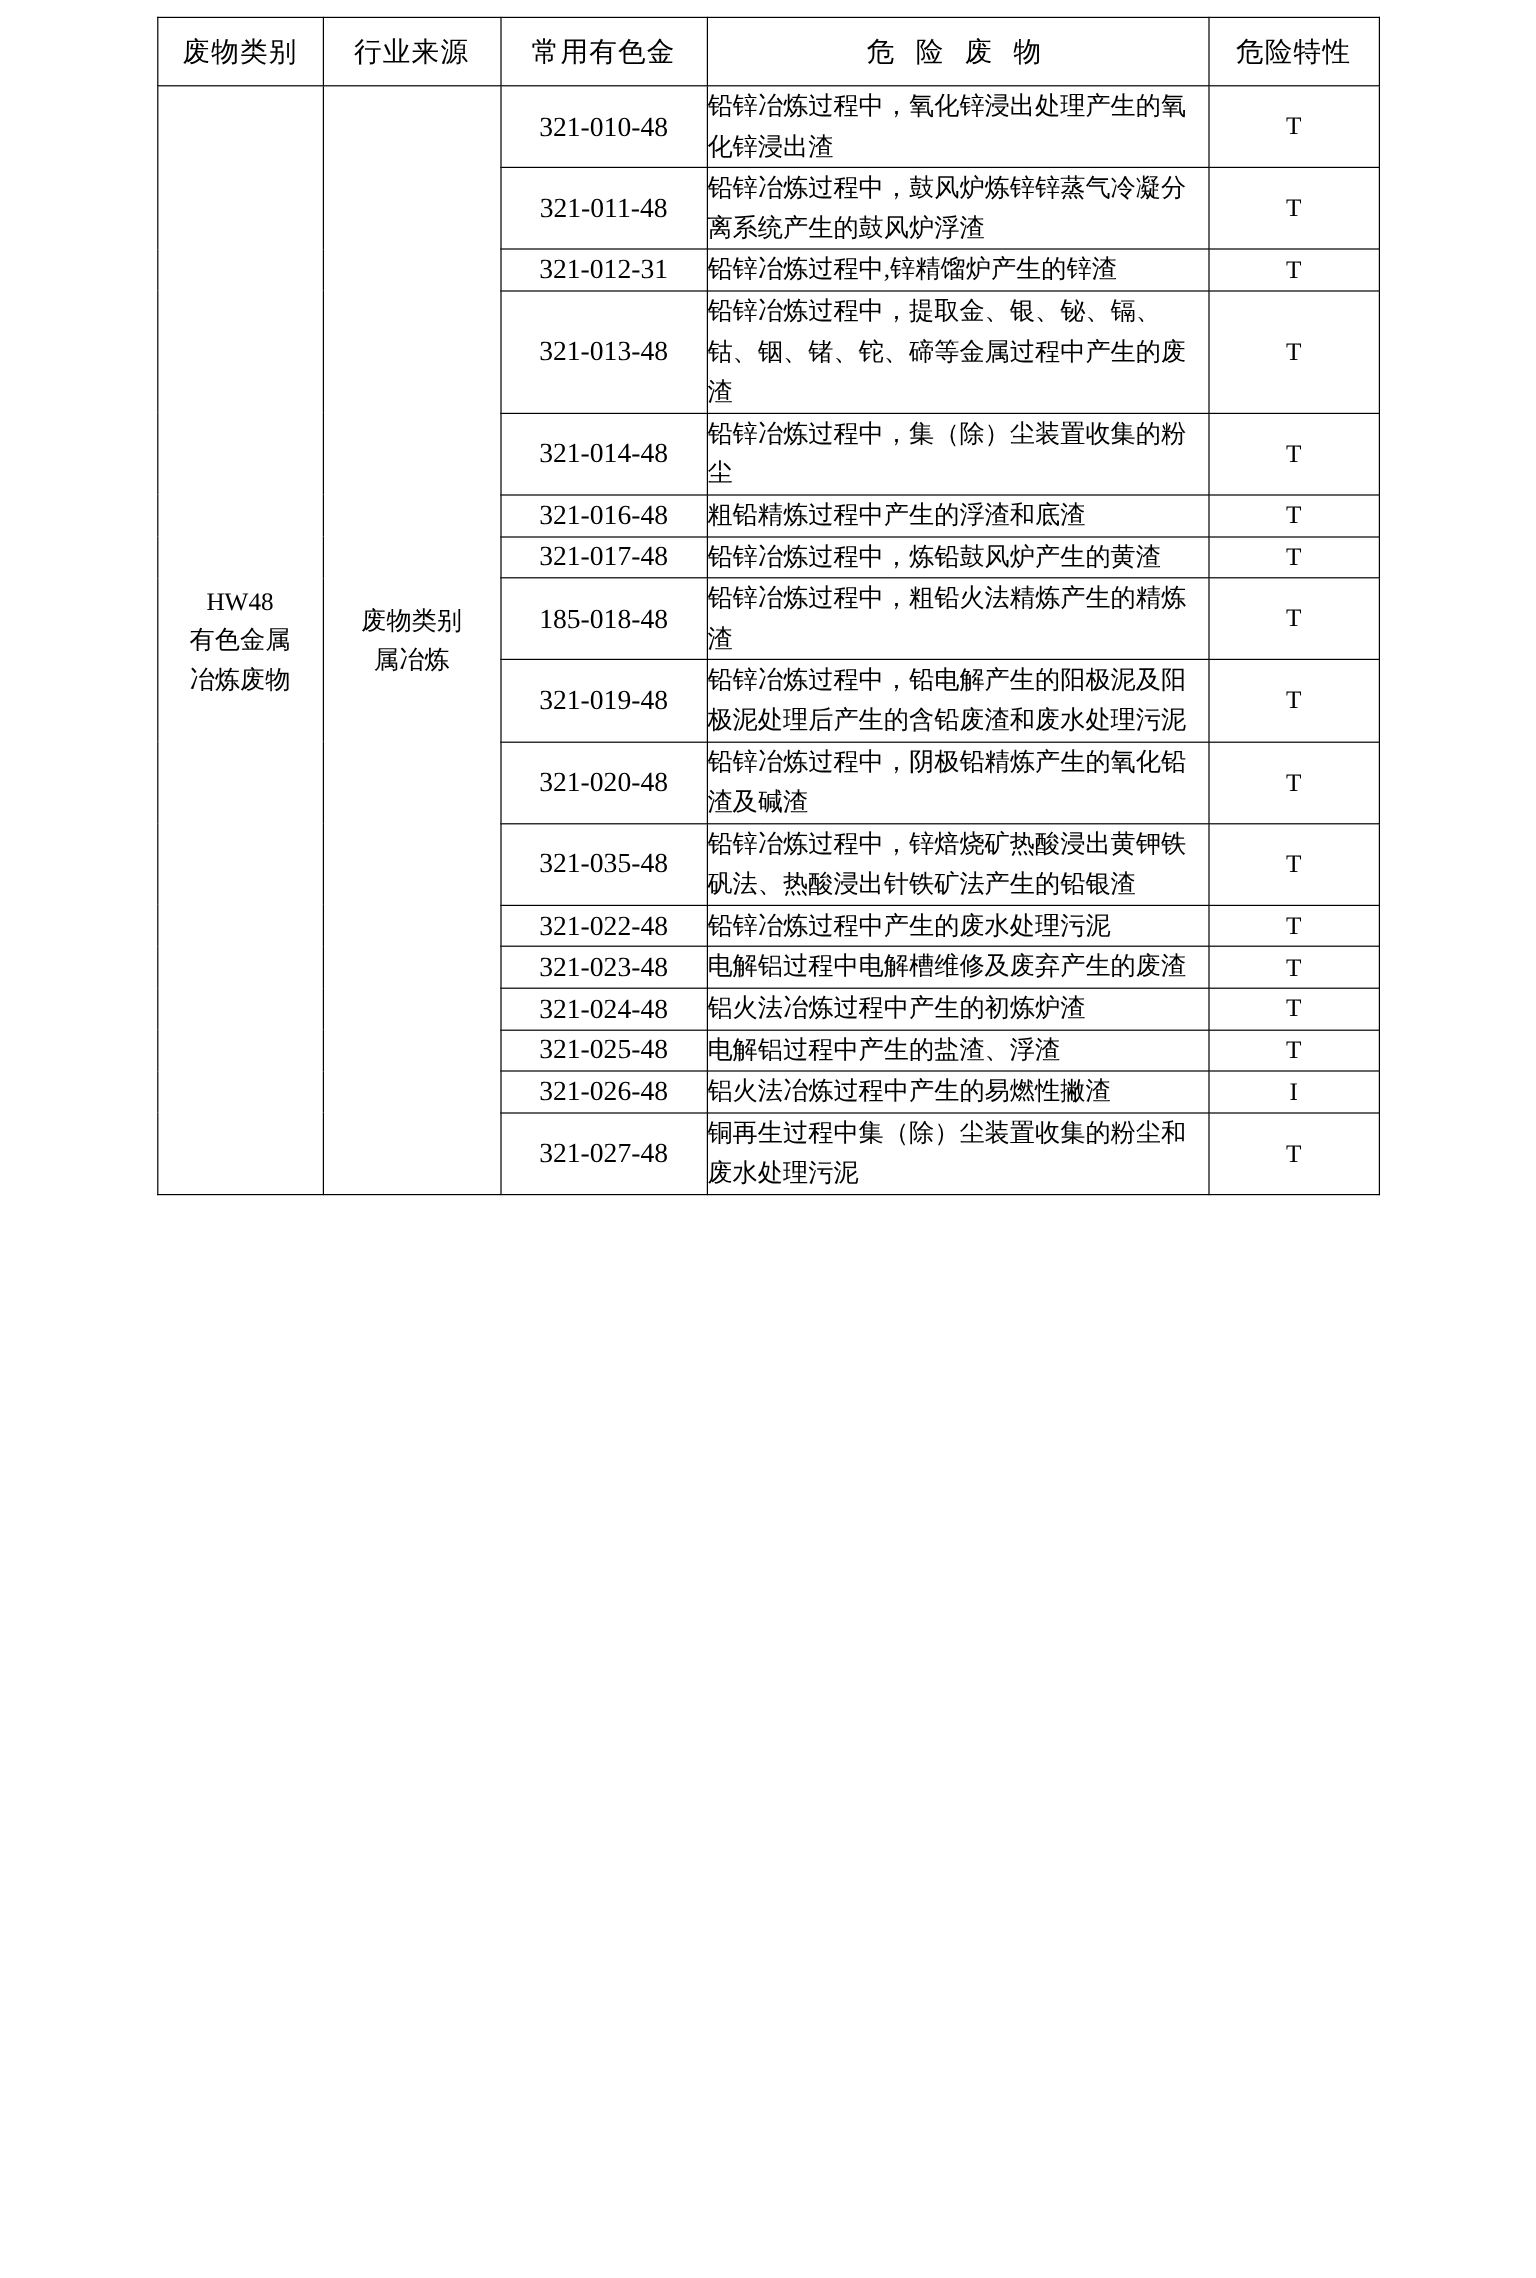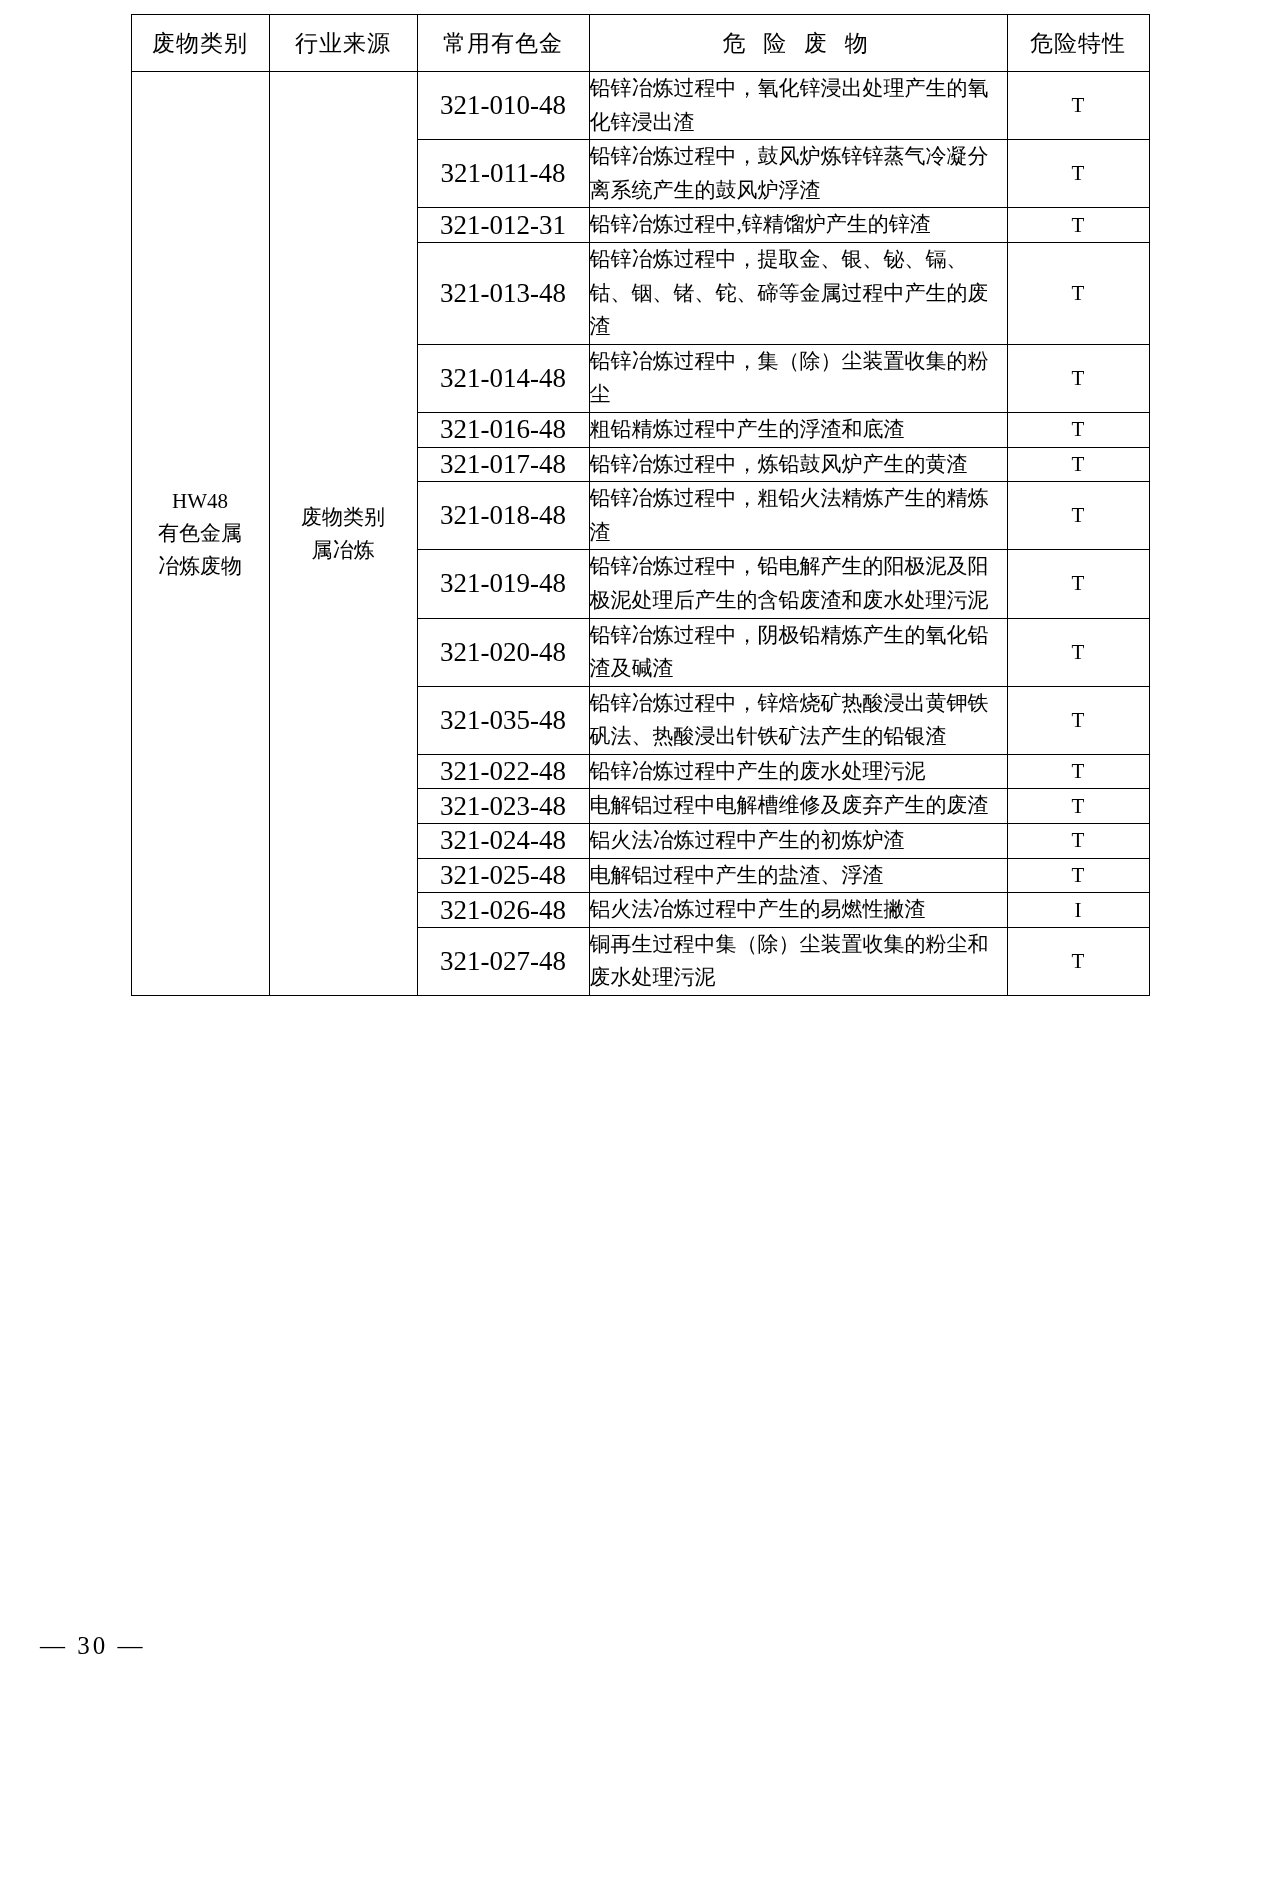--- a/index.html
+++ b/index.html
@@ -49,21 +49,21 @@
     letter-spacing: 6px;
     margin-left: 32px;
   }
   td.cat-cell, td.ind-cell {
     text-align: center;
     font-size: 21px;
     line-height: 1.55;
   }
   td.code-cell {
     text-align: center;
-    font-size: 27px;
+    font-size: 23px;
     padding: 8px 4px;
   }
   td.waste-cell {
     text-align: left;
     font-size: 21px;
     line-height: 1.6;
     padding: 10px 12px 10px 14px;
   }
   td.hazard-cell {
     text-align: center;
@@ -142,21 +142,21 @@
         <td class="code-cell">321-016-48</td>
         <td class="waste-cell">粗铅精炼过程中产生的浮渣和底渣</td>
         <td class="hazard-cell">T</td>
       </tr>
       <tr>
         <td class="code-cell">321-017-48</td>
         <td class="waste-cell">铅锌冶炼过程中，炼铅鼓风炉产生的黄渣</td>
         <td class="hazard-cell">T</td>
       </tr>
       <tr>
-        <td class="code-cell">321-018-48</td>
+        <td class="code-cell">185-018-48</td>
         <td class="waste-cell">铅锌冶炼过程中，粗铅火法精炼产生的精炼渣</td>
         <td class="hazard-cell">T</td>
       </tr>
       <tr>
         <td class="code-cell">321-019-48</td>
         <td class="waste-cell">铅锌冶炼过程中，铅电解产生的阳极泥及阳极泥处理后产生的含铅废渣和废水处理污泥</td>
         <td class="hazard-cell">T</td>
       </tr>
       <tr>
         <td class="code-cell">321-020-48</td>
@@ -194,17 +194,14 @@
         <td class="hazard-cell">I</td>
       </tr>
       <tr>
         <td class="code-cell">321-027-48</td>
         <td class="waste-cell">铜再生过程中集（除）尘装置收集的粉尘和废水处理污泥</td>
         <td class="hazard-cell">T</td>
       </tr>
     </tbody>
   </table>
 
-  <div class="footer">
-    <span>— 30 —</span>
-  </div>
 
 </div>
 
 </body></html>

